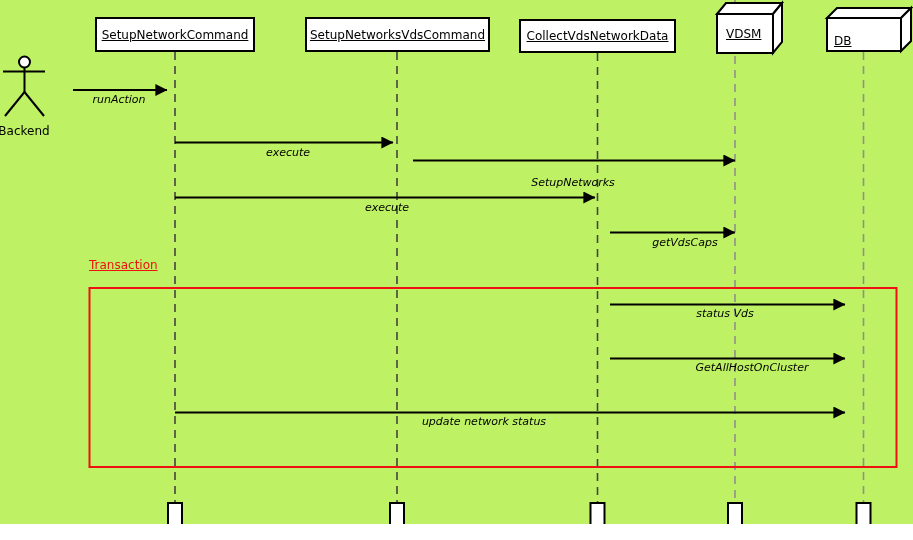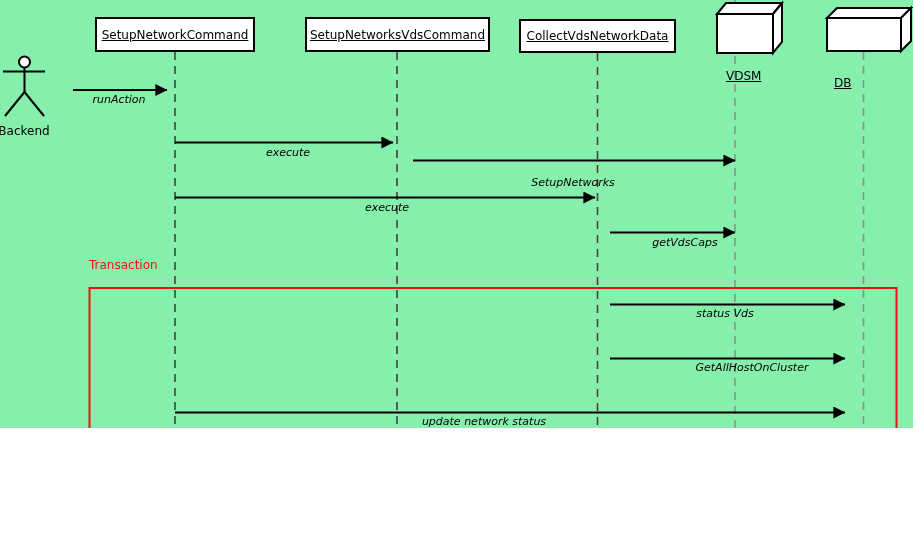--- a/index.html
+++ b/index.html
@@ -1,42 +1,42 @@
 <!DOCTYPE html>
 <html><head>
 <meta charset="utf-8">
 <style>
   html,body{margin:0;padding:0;background:#ffffff;}
   .diagram{
     position:relative;
-    width:913px;height:428px;
-    background:#86efac;
+    width:913px;height:524px;
+    background:#bef264;
     font-family:"DejaVu Sans", sans-serif;
     overflow:hidden;
   }
   .diagram svg{position:absolute;left:0;top:0;}
   .pbox{
     position:absolute;
     box-sizing:border-box;
     background:#ffffff;
     border:2px solid #000000;
     display:flex;align-items:center;justify-content:center;
     font-size:12px;color:#000000;white-space:nowrap;
   }
   .u{text-decoration:underline;}
   .nodelabel{
     position:absolute;font-size:12px;color:#000000;
-    text-decoration:underline;white-space:nowrap;margin-top:42px;
+    text-decoration:underline;white-space:nowrap;
   }
   .msglabel{
     position:absolute;font-size:11px;color:#000000;
     transform:translateX(-50%);white-space:nowrap;font-style:italic;
   }
   .fraglabel{
-    position:absolute;font-size:12px;color:#ee1111;white-space:nowrap;
+    position:absolute;font-size:12px;color:#ee1111;white-space:nowrap;text-decoration:underline;
   }
   .actorlabel{
     position:absolute;font-size:12px;color:#000000;
     transform:translateX(-50%);white-space:nowrap;
   }
 </style>
 </head>
 <body>
 
 <div class="diagram">

